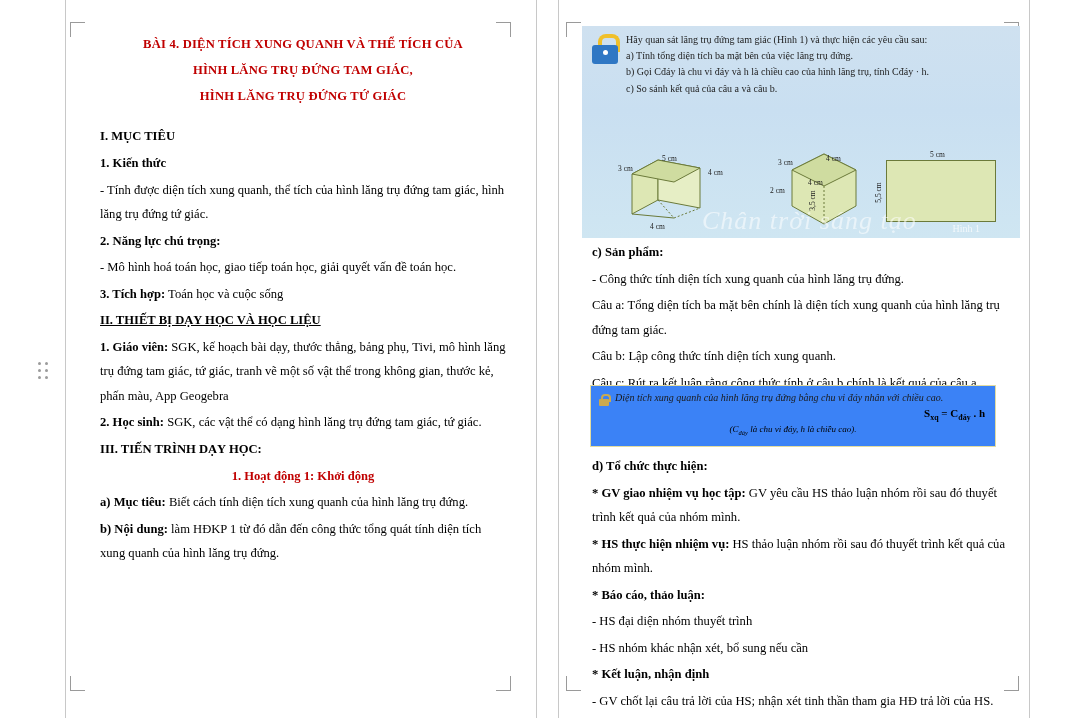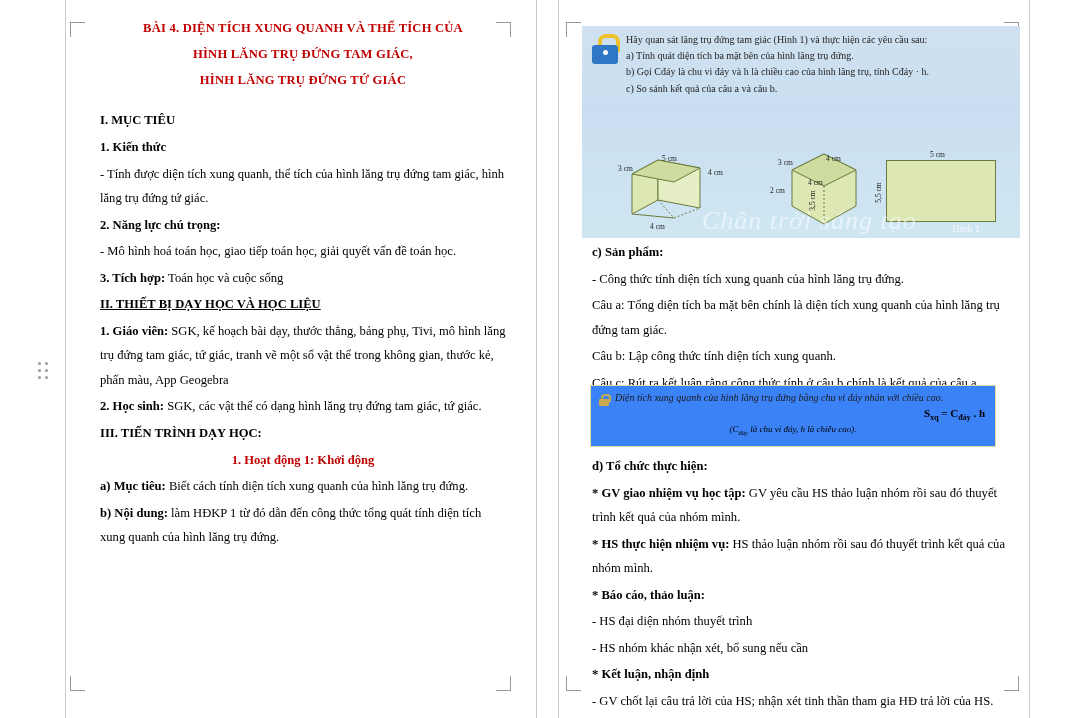--- a/index.html
+++ b/index.html
@@ -65,21 +65,21 @@
     background: #9b9b9b;
     border-radius: 50%;
   }
 
   
   .col {
     position: absolute;
     font-size: 12.6px;
     line-height: 1.95;
   }
-  .col-left { left: 98px; top: 16px; width: 410px; }
+  .col-left { left: 98px; top: 32px; width: 410px; }
 
   .title-block {
     text-align: center;
     color: #c00000;
     font-weight: bold;
     font-size: 12.6px;
     line-height: 2.05;
     letter-spacing: .2px;
   }
   p { margin: 0; }
@@ -272,21 +272,21 @@
   </div>
 
   <div class="figure1">
     <div class="fig1-lock">
       <div class="shackle"></div>
       <div class="body"></div>
       <div class="key"></div>
     </div>
     <div class="fig1-text">
       <div>Hãy quan sát lăng trụ đứng tam giác (Hình 1) và thực hiện các yêu cầu sau:</div>
-      <div class="line-a">a) Tính quát diện tích ba mặt bên của hình lăng trụ đứng.</div>
+      <div class="line-a">a) Tính tổng diện tích ba mặt bên của việc lăng trụ đứng.</div>
       <div class="line-a">b) Gọi Cđáy là chu vi đáy và h là chiều cao của hình lăng trụ, tính Cđáy · h.</div>
       <div class="line-a">c) So sánh kết quả của câu a và câu b.</div>
     </div>
 
     <div class="shapes">
 
       <svg class="tri-prism" viewBox="0 0 96 66">
         <polygon points="8,20 34,6 34,46 8,60" fill="#dde7b4" stroke="#6b7a3a" stroke-width="1"></polygon>
         <polygon points="34,6 76,14 76,54 34,46" fill="#e6eec5" stroke="#6b7a3a" stroke-width="1"></polygon>
         <polygon points="8,20 34,6 76,14 50,28" fill="#cfdca0" stroke="#6b7a3a" stroke-width="1"></polygon>

